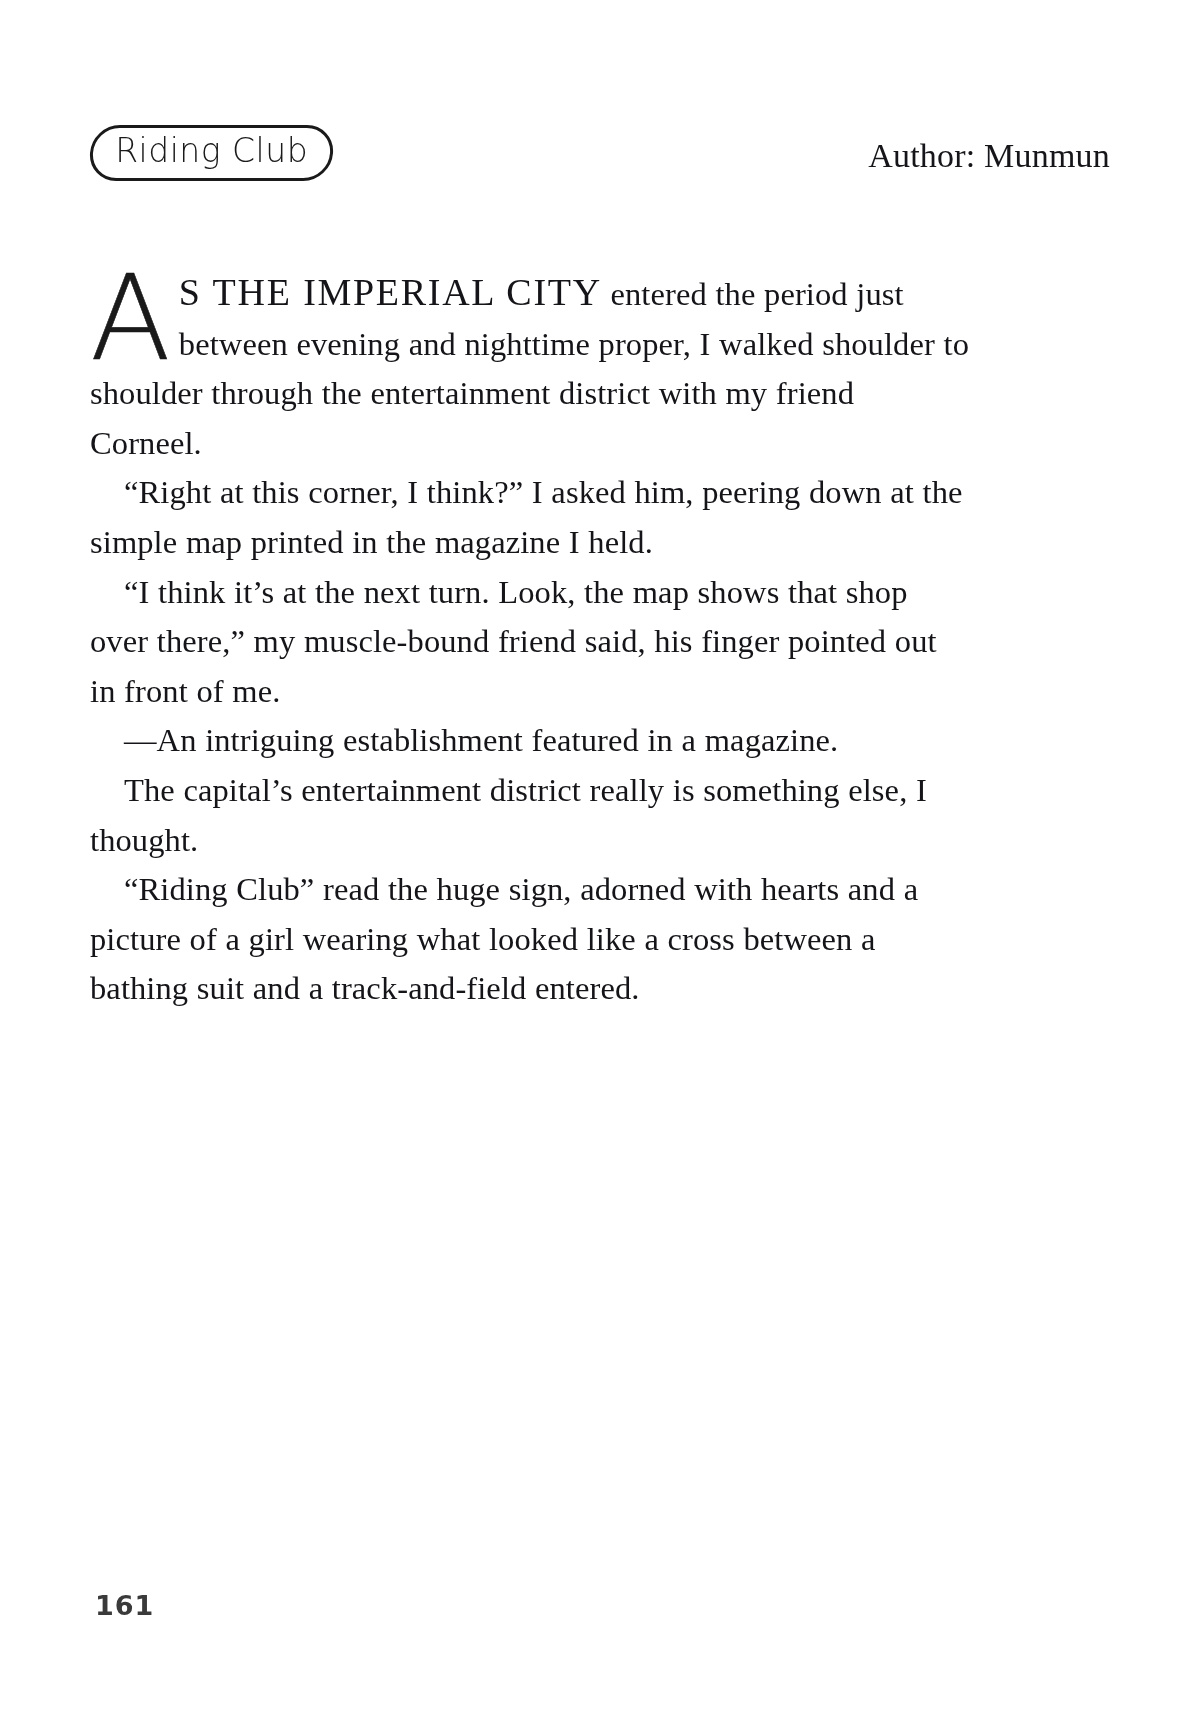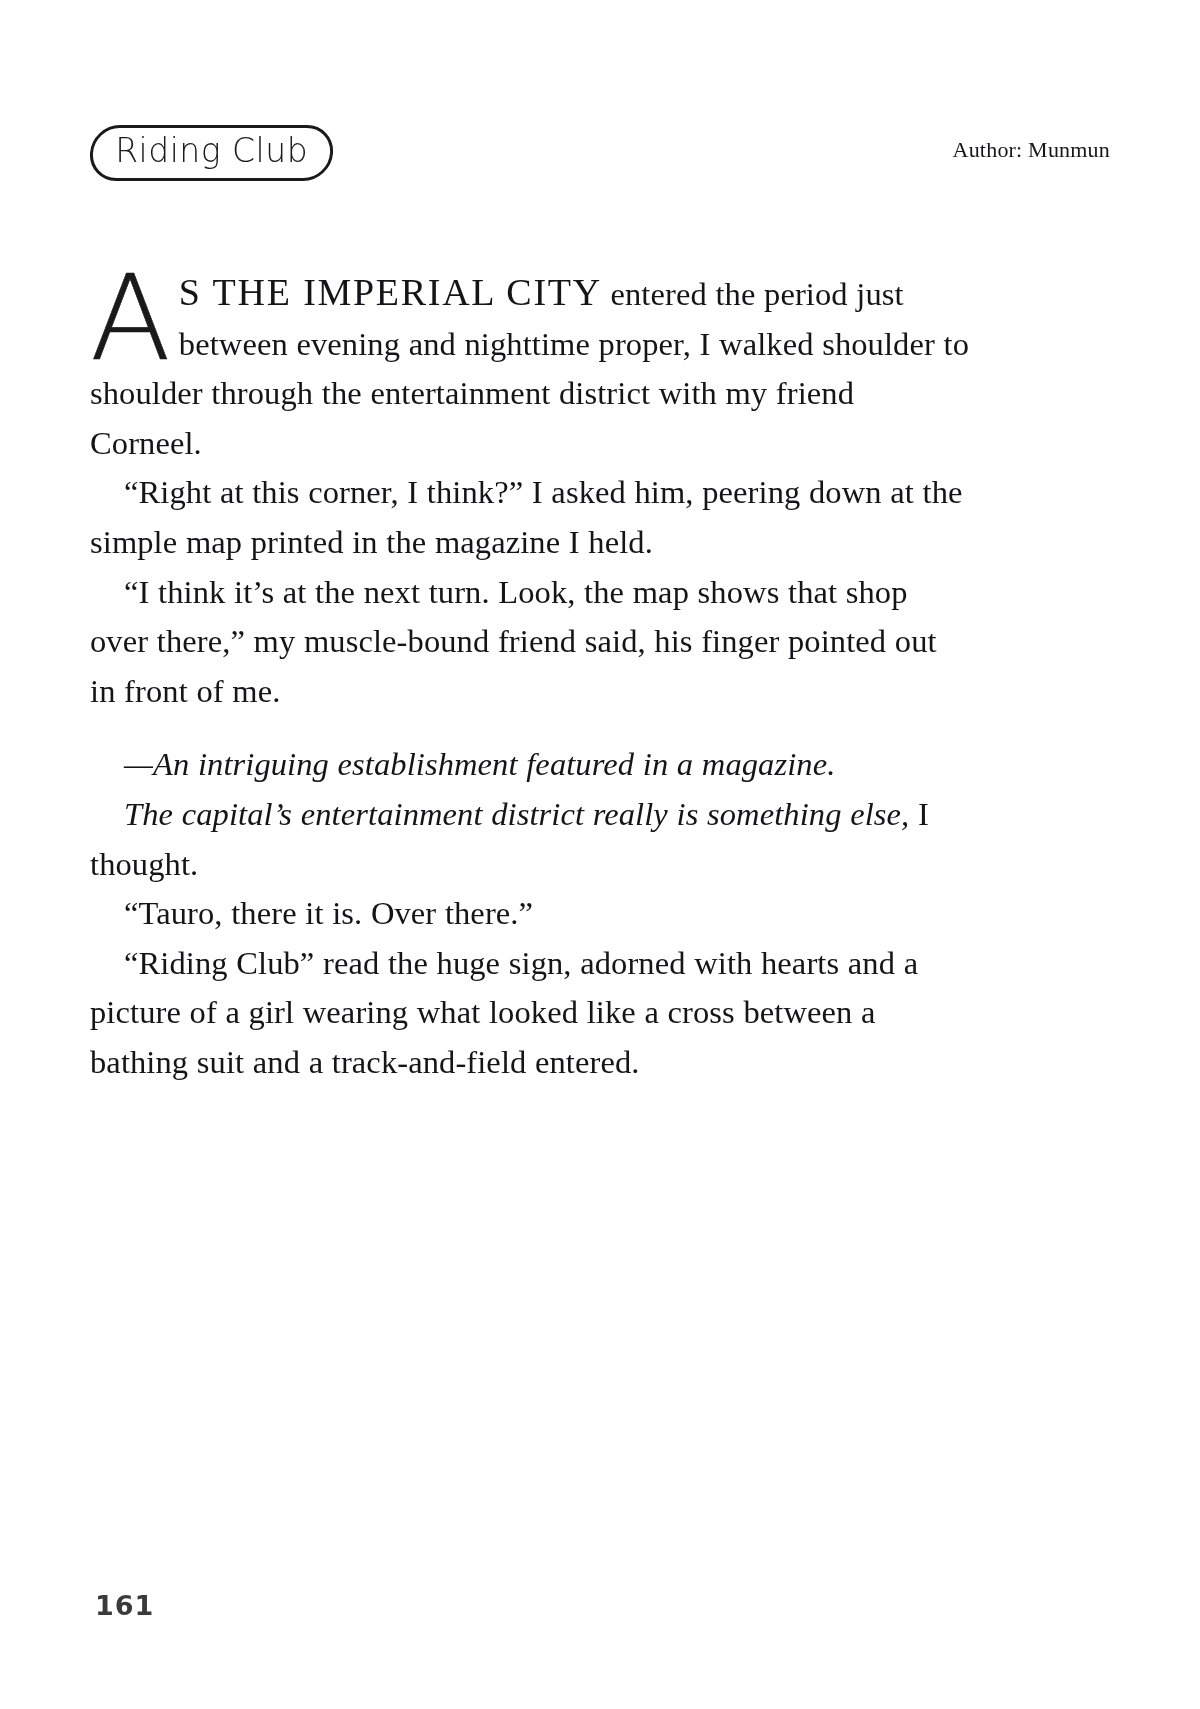--- a/index.html
+++ b/index.html
@@ -51,21 +51,21 @@
   .chapter-tag > span {
     display: inline-block;
     transform: skewX(4deg);
   }
 
   .author-line {
     position: absolute;
     right: 0;
     top: 12px;
     font-family: "Liberation Serif", "DejaVu Serif", serif;
-    font-size: 22px;
+    font-size: 34px;
     color: #16161a;
     letter-spacing: 0.2px;
     white-space: nowrap;
   }
 
   
   .body-col {
     position: absolute;
     left: 90px;
     top: 268px;
@@ -77,26 +77,23 @@
     font-size: 32.5px;
     line-height: 49.6px;
     text-indent: 34px;
     text-align: left;
     letter-spacing: 0.1px;
     word-spacing: 0.4px;
     color: #151519;
   }
 
   .para.italic {
-    font-style: italic;
-    margin-top: 24px;
   }
 
   .para .it {
-    font-style: italic;
   }
 
   
   .para.opening {
     text-indent: 0;
   }
 
   .dropcap {
     float: left;
     font-family: "DejaVu Sans", "Liberation Sans", sans-serif;
@@ -146,21 +143,20 @@
 
     <p class="para">“I think it’s at the next turn. Look, the map shows that shop over there,” my muscle-bound friend said, his finger pointed out in front of me.</p>
 
     <p class="para italic">—An intriguing establishment featured in a magazine.</p>
 
 
     <p class="para"><span class="it">The capital’s entertainment district really is something else,</span><span> I thought.</span></p>
 
 
 
-    <p class="para">“Tauro, there it is. Over there.”</p>
 
 
     <p class="para">“Riding Club” read the huge sign, adorned with hearts and a picture of a girl wearing what looked like a cross between a bathing suit and a track-and-field entered.</p>
 
   </div>
 
   <div class="page-number">161</div>
 
 </div>
 

